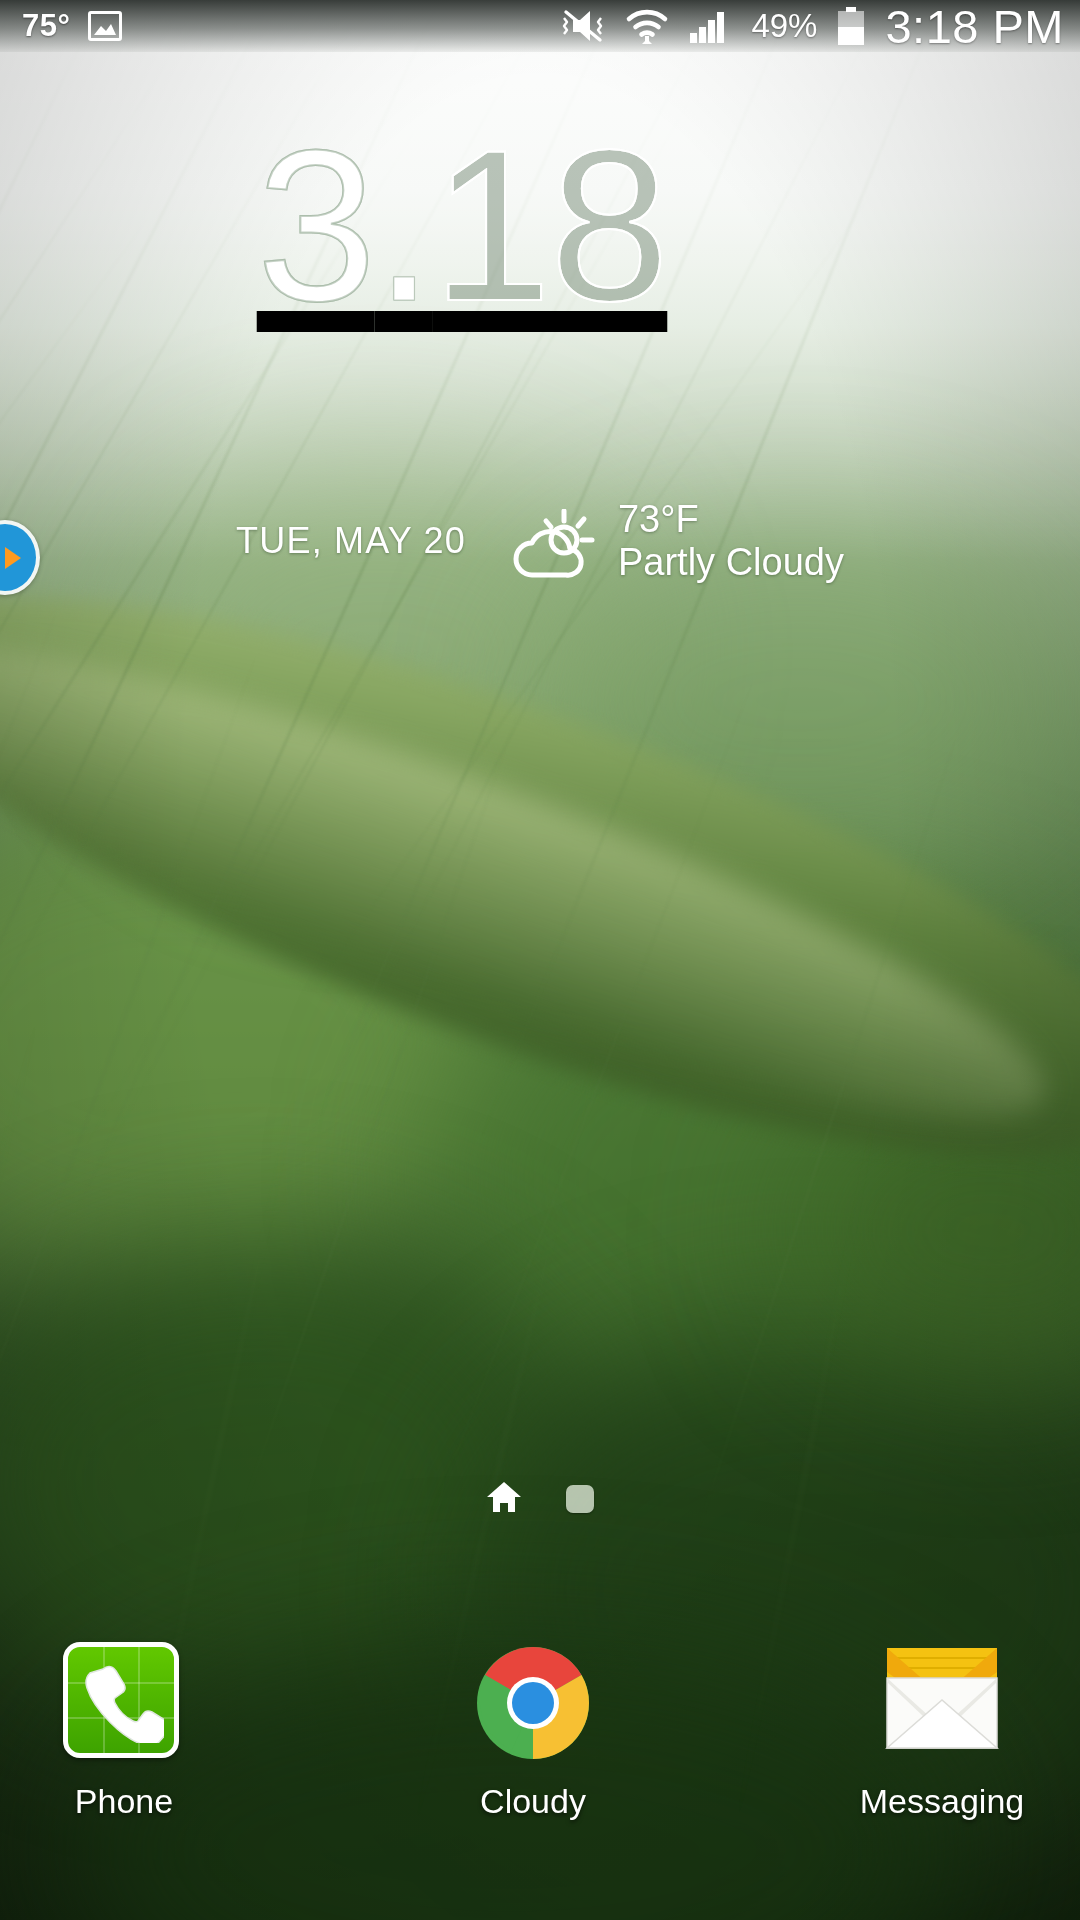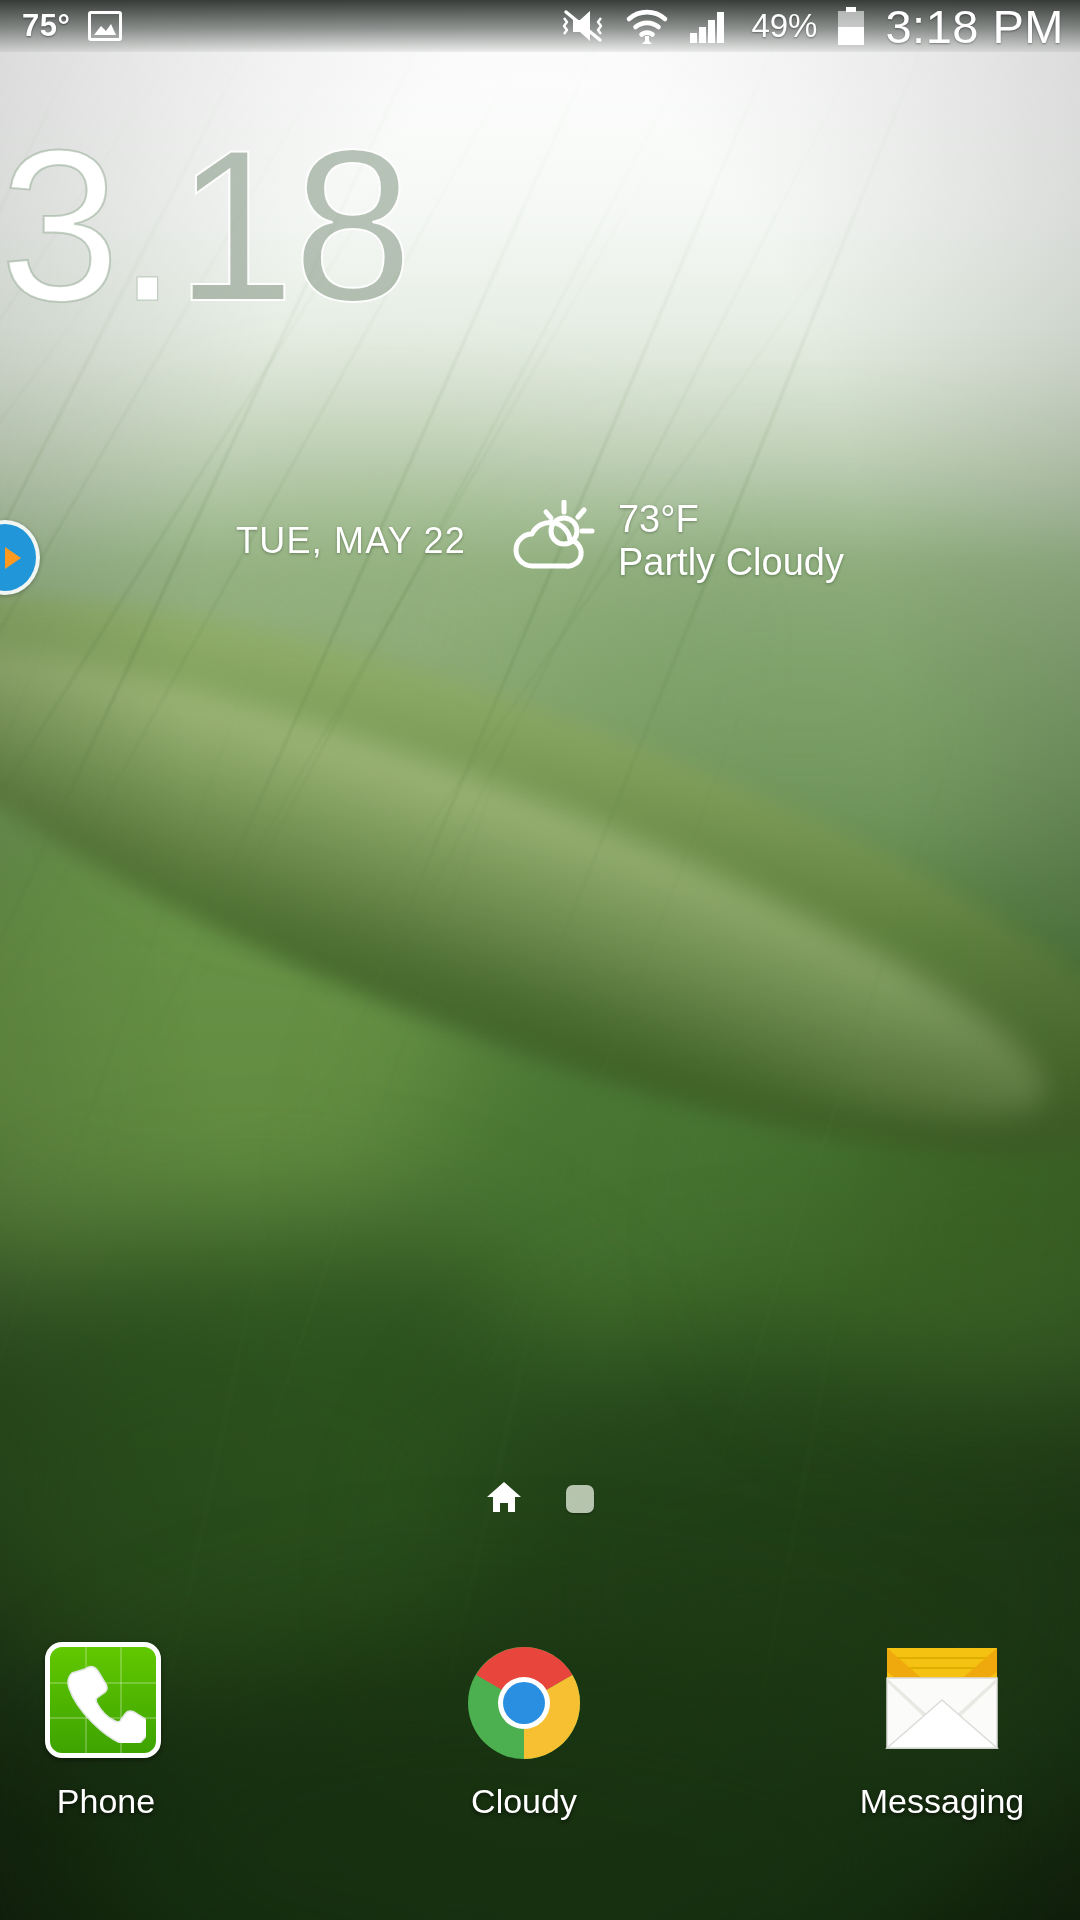--- a/index.html
+++ b/index.html
@@ -100,21 +100,21 @@
   #statusbar .left { display:flex; align-items:center; gap:18px; }
   #statusbar .right { margin-left:auto; display:flex; align-items:center; gap:19px; }
   .sb-temp { font-size:31px; font-weight:bold; letter-spacing:.5px; text-shadow:0 1px 2px rgba(0,0,0,.45); }
   .sb-text { font-size:33px; font-weight:400; text-shadow:0 1px 2px rgba(0,0,0,.35); }
   .sb-time { font-size:47px; font-weight:400; letter-spacing:.5px; text-shadow:0 1px 2px rgba(0,0,0,.35); }
   .ico { display:block; }
 
   
   #clockwidget {
     position:absolute; left:0; top:118px; width:924px;
-    text-align:left; z-index:20;
+    text-align:center; z-index:20;text-decoration:underline;
   }
   #clocktime {
     font-size:215px;
     line-height:1;
     font-weight:300;
     letter-spacing:-2px;
     color:transparent;
     -webkit-text-stroke:2px rgba(255,255,255,.95);
     text-shadow:0 0 1px rgba(120,140,120,.5);
     
@@ -131,21 +131,21 @@
   #inforow {
     position:absolute; left:0; top:498px; width:1080px;
     display:flex; align-items:center; justify-content:center;
     gap:46px; z-index:20;
   }
   #datetext {
     font-size:36px; color:#ffffff; letter-spacing:1.2px;
     text-shadow:0 1px 3px rgba(40,60,35,.45);
     white-space:nowrap;
   }
-  #weatherblock { display:flex; align-items:flex-start; gap:22px; }
+  #weatherblock { display:flex; align-items:flex-end; gap:22px; }
   #weathericon { margin-top:2px; }
   #weathertexts { display:flex; flex-direction:column; line-height:1.12; }
   #wtemp { font-size:38px; color:#fff; text-shadow:0 1px 3px rgba(40,60,35,.45); }
   #wcond { font-size:38px; color:#fff; text-shadow:0 1px 3px rgba(40,60,35,.45); white-space:nowrap; }
 
   
   #edgehandle {
     position:absolute; left:-30px; top:520px;
     width:70px; height:75px; border-radius:50%;
     background:#2196d8;
@@ -171,21 +171,21 @@
   #pageind .dot {
     width:28px; height:28px; border-radius:7px;
     background:rgba(215,226,208,.82);
     box-shadow:0 1px 2px rgba(0,0,0,.35);
   }
 
   
   #dock {
     position:absolute; left:0; bottom:0; width:1064px; height:300px;
     display:flex; align-items:flex-start; justify-content:space-between;
-    padding:22px 26px 0 10px;
+    padding:22px 26px 0 28px;
     z-index:30;
   }
   .dockitem {
     width:192px;
     display:flex; flex-direction:column; align-items:center; gap:18px;
   }
   .dockicon { width:122px; height:122px; position:relative; }
   .docklabel {
     font-size:34px; color:#ffffff;
     text-shadow:0 2px 4px rgba(0,0,0,.6);
@@ -318,21 +318,21 @@
     </span>
     <span class="sb-time">3:18 PM</span>
   </div>
 </div>
 
 <div id="clockwidget">
   <div id="clocktime"><span class="solid">3</span><span class="dot">.</span><span>18</span></div>
 </div>
 
 <div id="inforow">
-  <div id="datetext">TUE, MAY 22</div>
+  <div id="datetext">TUE, MAY 20</div>
   <div id="weatherblock">
     <span id="weathericon">
       <svg width="84" height="70" viewBox="0 0 84 70">
         <g stroke="#ffffff" stroke-width="5" stroke-linecap="round" fill="none">
           <line x1="52" y1="2" x2="52" y2="12"></line>
           <line x1="72" y1="10" x2="66" y2="17"></line>
           <line x1="80" y1="31" x2="70" y2="31"></line>
           <line x1="34" y1="12" x2="39" y2="18"></line>
         </g>
         <circle cx="52" cy="31" r="13" fill="none" stroke="#ffffff" stroke-width="5"></circle>

